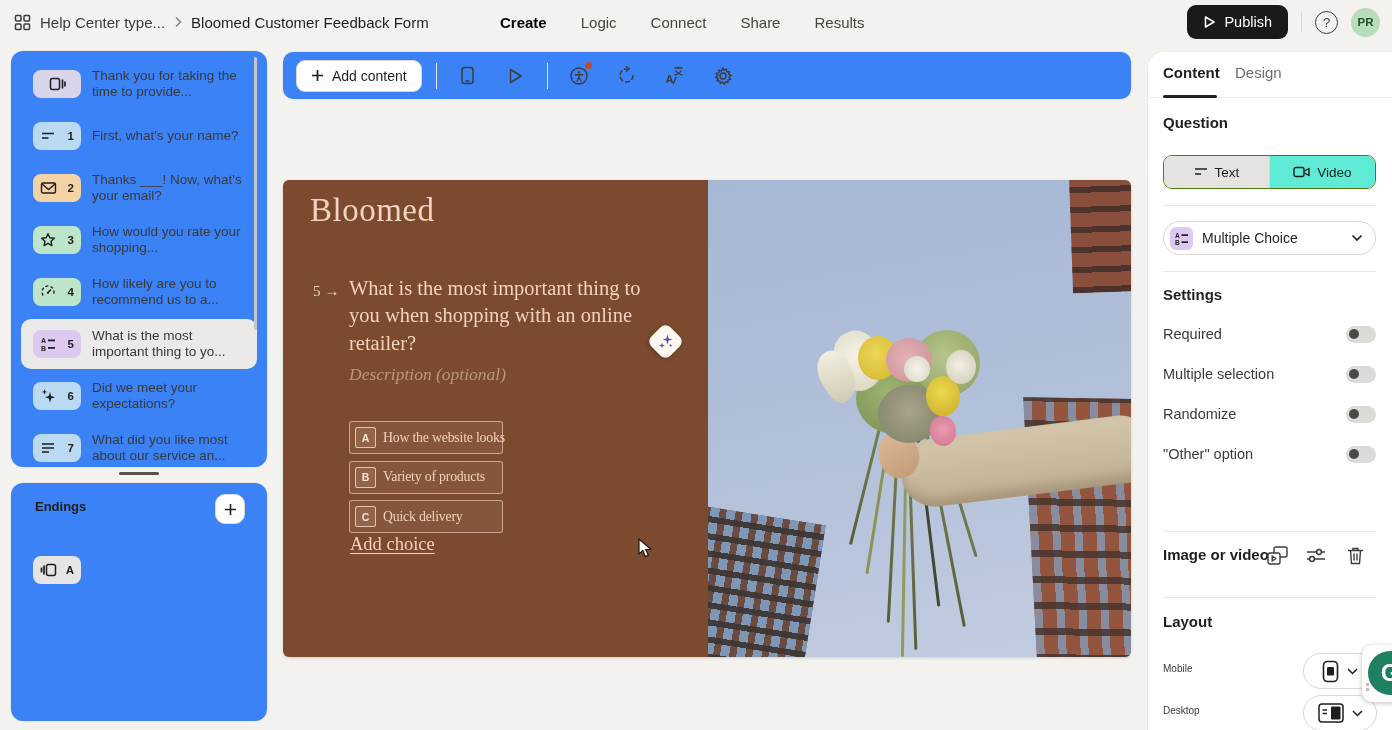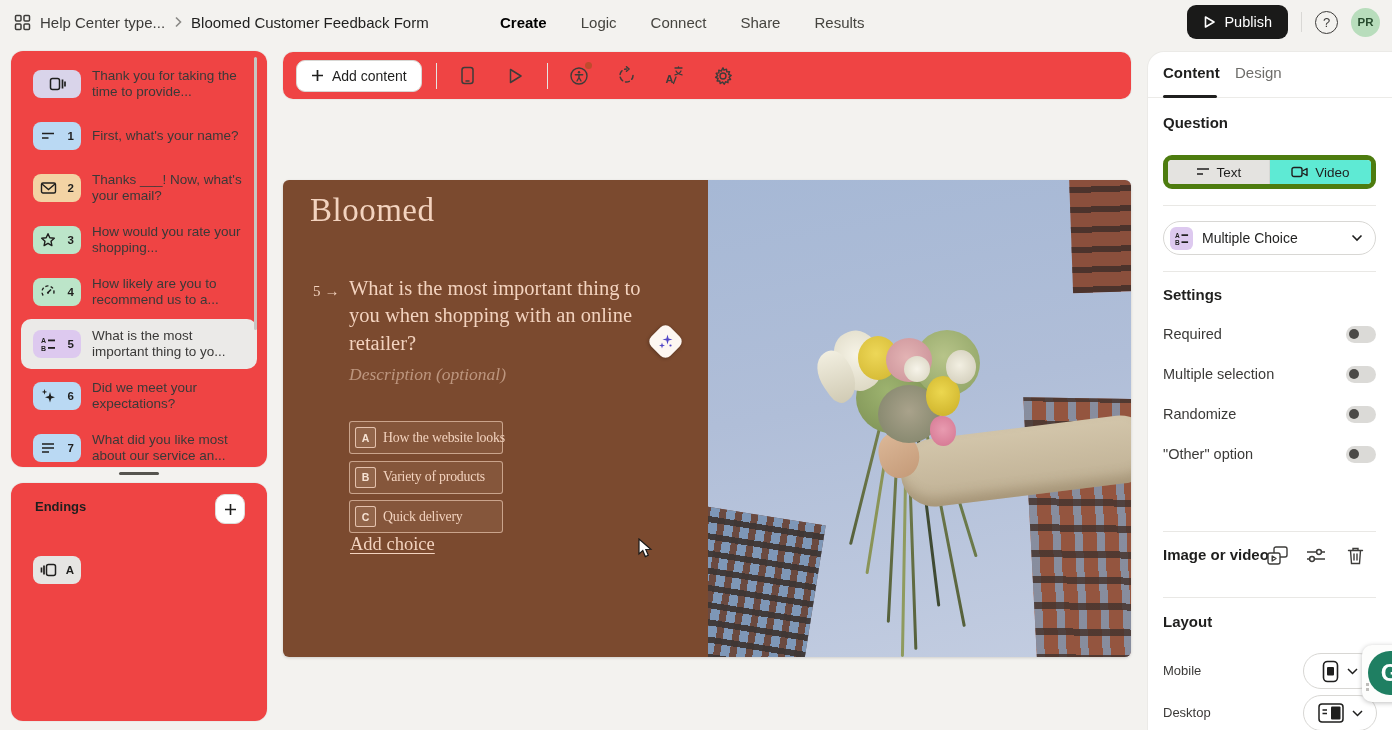--- a/index.html
+++ b/index.html
@@ -16,21 +16,21 @@
   .topnav { position:absolute; left:500px; top:0; height:44px; display:flex; align-items:center; gap:34px; font-size:15px; color:#45443f; }
   .topnav .navitem { cursor:pointer; }
   .topnav .active { color:#000; font-weight:700; }
   .top-right { position:absolute; right:12px; top:0; height:44px; display:flex; align-items:center; gap:13px; }
   .publish-btn { display:flex; align-items:center; gap:8px; background:#1a1a19; color:#fff; border:none; border-radius:9px; height:34px; padding:0 16px; font-size:14.5px; font-family:inherit; cursor:pointer; }
   .vdiv { width:1px; height:20px; background:#d9d8d5; }
   .help-btn { width:23px; height:23px; border-radius:50%; border:1.6px solid #3d3c3a; color:#3d3c3a; font-size:13px; display:flex; align-items:center; justify-content:center; background:none; cursor:pointer; font-family:inherit; }
   .avatar { width:29px; height:29px; border-radius:50%; background:#b8ddbc; color:#274b2e; font-size:11.5px; font-weight:700; display:flex; align-items:center; justify-content:center; cursor:pointer; }
 
   
-  .card { position:absolute; background:#ef4444; border-radius:12px; box-shadow:0 0 0 1px rgba(0,0,0,0.03); }
+  .card { position:absolute; background:#3b82f6; border-radius:12px; box-shadow:0 0 0 1px rgba(0,0,0,0.03); }
 
   
   .q-item { position:absolute; left:10px; width:236px; height:50px; display:flex; align-items:center; cursor:pointer; border-radius:10px; padding-left:12px; }
   .q-item.selected { background:#ebeae8; }
   .pill { width:48px; height:28px; border-radius:8px; display:flex; align-items:center; padding:0 7px; gap:4px; flex:none; }
   .pill.center { justify-content:center; }
   .pnum { font-size:11.5px; font-weight:700; color:#1f1f1e; margin-left:auto; font-style:normal; }
   .q-label { font-size:13.5px; line-height:16.5px; color:#3a3938; margin-left:11px; width:152px; }
   .scrollbar { position:absolute; right:10px; top:6px; width:3px; height:273px; background:#c7c6c3; border-radius:2px; }
   .drag-handle { position:absolute; left:119px; top:472px; width:40px; height:2.5px; background:#55544f; border-radius:2px; }
@@ -75,35 +75,35 @@
 
   
   .inspector { position:absolute; left:1148px; top:52px; width:244px; height:678px; background:#fff; border-radius:16px 0 0 0; box-shadow:0 0 0 1px rgba(0,0,0,0.03); }
   .tab { position:absolute; top:12px; font-size:15px; cursor:pointer; }
   .tab.active { font-weight:700; color:#1f1f1e; }
   .tab.inactive { color:#6e6d6a; }
   .tab-underline { position:absolute; left:15px; top:43px; width:54px; height:3px; background:#1f1f1e; border-radius:2px; }
   .panel-div-full { position:absolute; left:0; top:45px; width:244px; height:1px; background:#ecebe8; }
   .sec-title { position:absolute; left:15px; font-size:15px; font-weight:700; color:#1f1f1e; }
   .hr { position:absolute; left:15px; width:213px; height:1px; background:#e9e8e5; }
-  .segmented { position:absolute; left:15px; top:103px; width:213px; height:34px; border:5px solid #4d7c0f; border-radius:9px; display:flex; overflow:hidden; }
+  .segmented { position:absolute; left:15px; top:103px; width:213px; height:34px; border:1px solid #4d7c0f; border-radius:9px; display:flex; overflow:hidden; }
   .seg { flex:1; display:flex; align-items:center; justify-content:center; gap:7px; font-size:13.5px; color:#1f1f1e; cursor:pointer; background:#5eead4; }
   .seg.selected { background:#e4e3e0; }
   .type-dropdown { position:absolute; left:15px; top:169px; width:213px; height:34px; border:1px solid #d8d7d4; border-radius:17px; display:flex; align-items:center; padding:0 12px 0 6px; gap:9px; cursor:pointer; background:#fff; }
   .type-icon { width:23px; height:23px; border-radius:6px; background:#ddc9ef; display:flex; align-items:center; justify-content:center; flex:none; }
   .type-label { font-size:14px; color:#1f1f1e; flex:1; }
   .toggle-row { position:absolute; left:15px; width:213px; height:20px; display:flex; align-items:center; justify-content:space-between; }
   .toggle-label { font-size:14.5px; color:#3b3a38; }
   .toggle { width:30px; height:17px; border-radius:9px; background:#dbdad7; position:relative; cursor:pointer; flex:none; }
   .toggle .knob { position:absolute; left:3px; top:3.5px; width:10px; height:10px; border-radius:50%; background:#4b4a47; transition:none; }
   .toggle.on { background:#3e3d3a; }
   .toggle.on .knob { left:16px; background:#fff; width:11px; height:11px; top:3px; }
   .media-icons { position:absolute; left:118px; top:492px; display:flex; gap:17px; }
   .mini-btn { width:22px; height:22px; display:flex; align-items:center; justify-content:center; cursor:pointer; }
-  .layout-row-label { position:absolute; left:15px; font-size:13px; color:#3b3a38; }
+  .layout-row-label { position:absolute; left:15px; font-size:10px; color:#3b3a38; }
   .layout-dd { position:absolute; left:155px; width:74px; height:36px; border:1px solid #d8d7d4; border-radius:18px; background:#fff; display:flex; align-items:center; justify-content:center; gap:8px; cursor:pointer; }
 
   
   .grammarly { position:absolute; left:1362px; top:645px; width:46px; height:57px; background:#fdfdfc; border-radius:10px; box-shadow:0 1px 5px rgba(0,0,0,0.25); }
   .g-circle { position:absolute; left:6px; top:6px; width:44px; height:44px; border-radius:50%; background:#1f7f62; color:#fff; font-size:24px; font-weight:700; display:flex; align-items:center; justify-content:center; }
   .g-dots { position:absolute; left:4px; top:38px; width:4px; height:9px; display:flex; flex-direction:column; gap:2px; }
   .g-dots i { width:3px; height:3px; background:#bfbebb; display:block; }
 </style>
 </head>
 <body>

